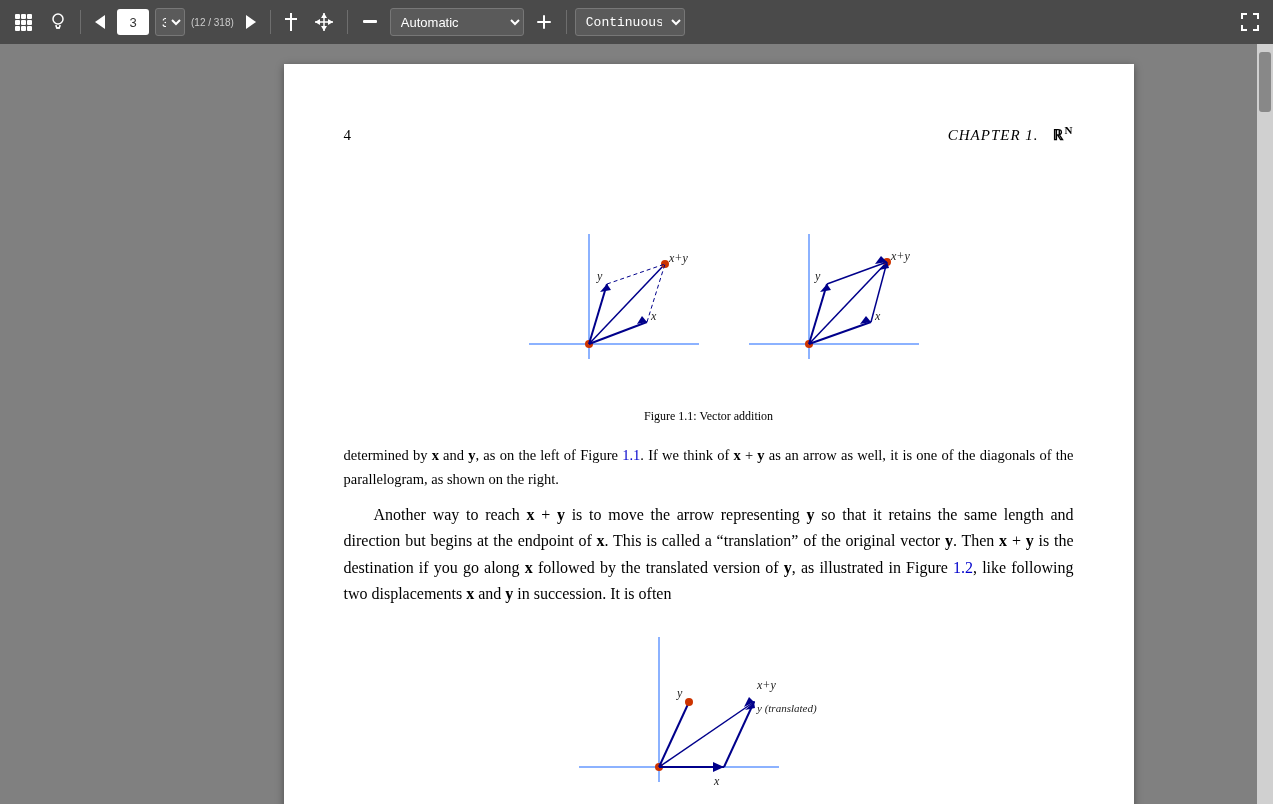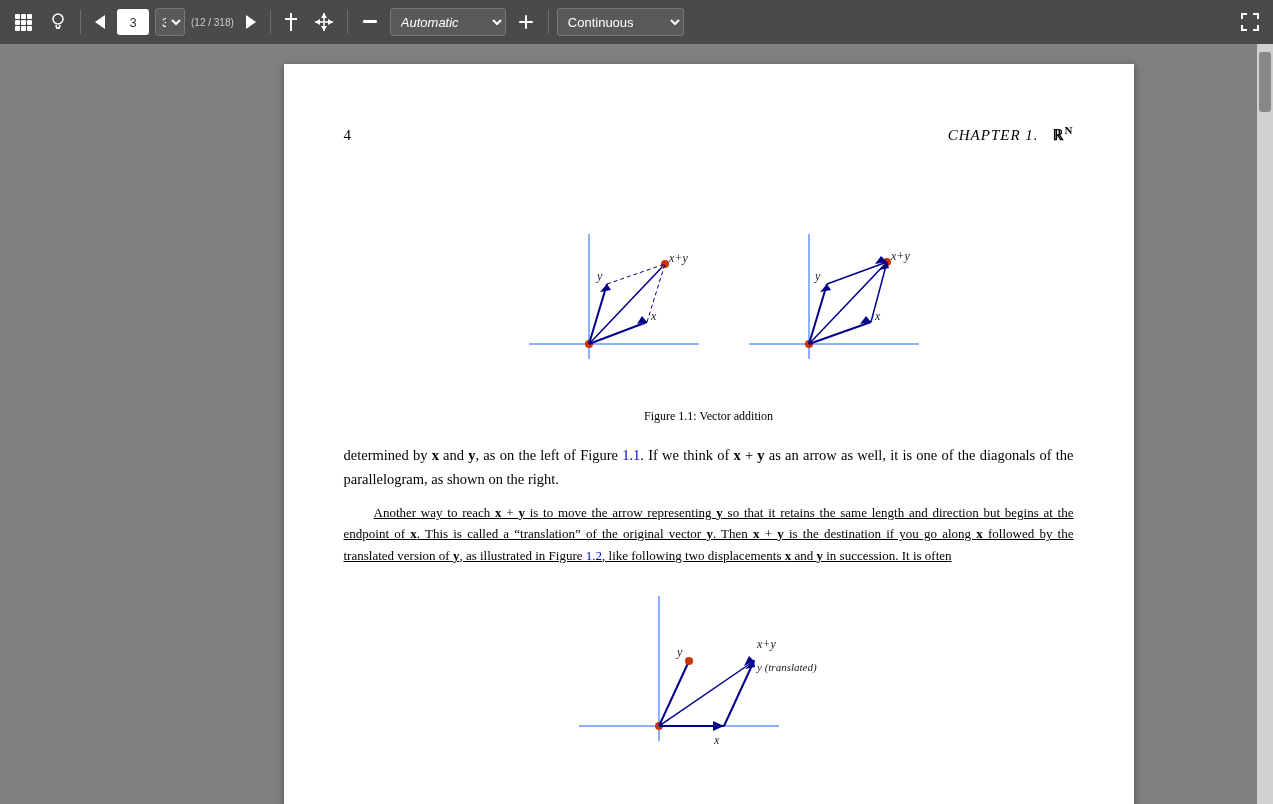--- a/index.html
+++ b/index.html
@@ -154,27 +154,26 @@
 
     
     .para {
       font-size: 14.5px;
       line-height: 1.65;
       text-align: justify;
       font-family: "Times New Roman", Times, serif;
       margin-bottom: 10px;
     }
     .para-indent {
-      font-size: 13px;
+      font-size: 16px;
       line-height: 1.65;
       text-align: justify;
       font-family: "Times New Roman", Times, serif;
       text-indent: 30px;
       margin-bottom: 10px;
-      text-decoration: underline;
     }
     .link { color: #0000cc; text-decoration: none; }
   </style>
 </head>
 <body>
 
 <div id="toolbar">
   <button class="toolbar-btn" title="Apps">
     <svg width="18" height="18" viewBox="0 0 18 18" fill="white">
       <rect x="1" y="1" width="5" height="5" rx="1"></rect>
@@ -227,40 +226,40 @@
       <polygon points="0,9 5,6 5,12" fill="white" stroke="none"></polygon>
       <polygon points="18,9 13,6 13,12" fill="white" stroke="none"></polygon>
     </svg>
   </button>
   <div class="toolbar-divider"></div>
   <button class="toolbar-btn">
     <svg width="16" height="16" viewBox="0 0 16 16" fill="none" stroke="white" stroke-width="2">
       <rect x="1" y="6" width="14" height="3" rx="1" fill="white" stroke="none"></rect>
     </svg>
   </button>
-  <select class="toolbar-select" style="width:116px;font-style:italic;">
+  <select class="toolbar-select" style="width:134px;">
     <option>Automatic</option>
     <option>Actual Size</option>
     <option>Fit Page</option>
     <option>Fit Width</option>
     <option>50%</option>
     <option>75%</option>
     <option>100%</option>
     <option>125%</option>
     <option>150%</option>
     <option>200%</option>
   </select>
   <button class="toolbar-btn">
     <svg width="16" height="16" viewBox="0 0 16 16" fill="white">
       <rect x="7" y="1" width="2" height="14" rx="1"></rect>
       <rect x="1" y="7" width="14" height="2" rx="1"></rect>
     </svg>
   </button>
   <div class="toolbar-divider"></div>
-  <select class="toolbar-select" style="width:127px;">
+  <select class="toolbar-select" style="width:110px;font-family:Liberation Mono, monospace;">
     <option>Continuous</option>
     <option>Single Page</option>
     <option>Two Pages</option>
   </select>
   <div class="toolbar-spacer"></div>
   <button class="toolbar-btn">
     <svg width="18" height="18" viewBox="0 0 18 18" fill="none" stroke="white" stroke-width="2">
       <polyline points="1,6 1,1 6,1"></polyline>
       <polyline points="12,1 17,1 17,6"></polyline>
       <polyline points="17,12 17,17 12,17"></polyline>

